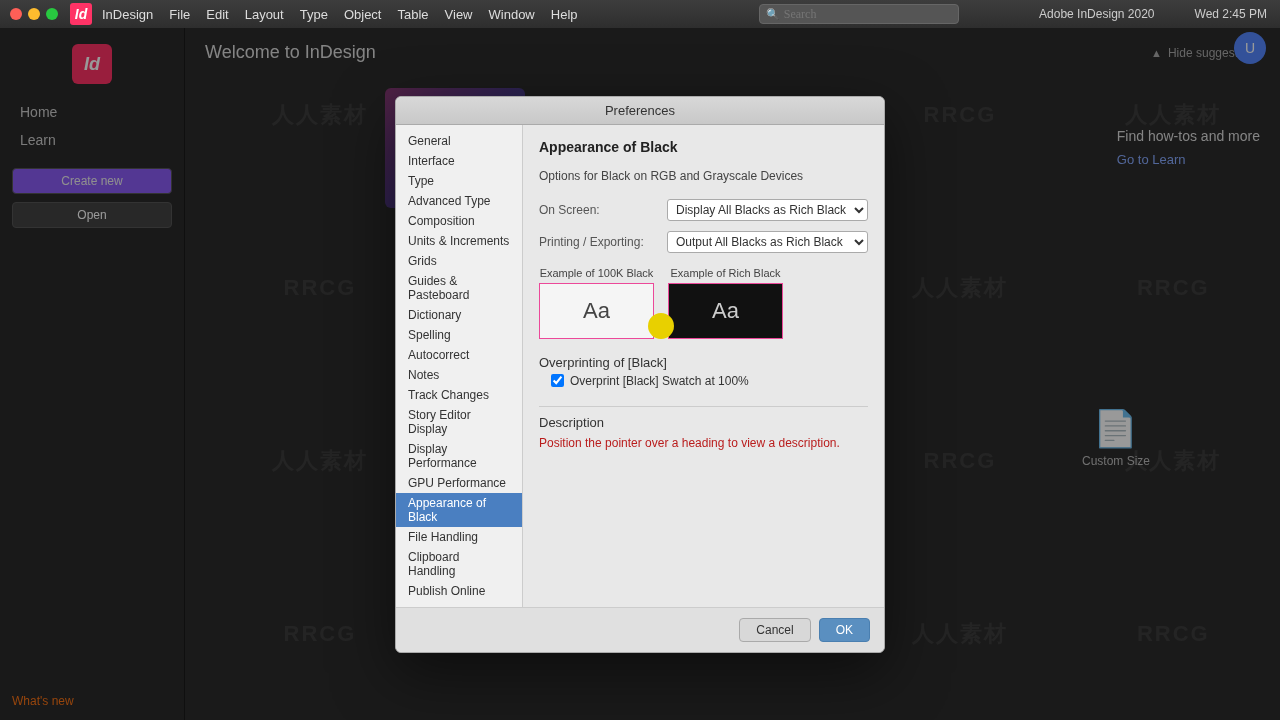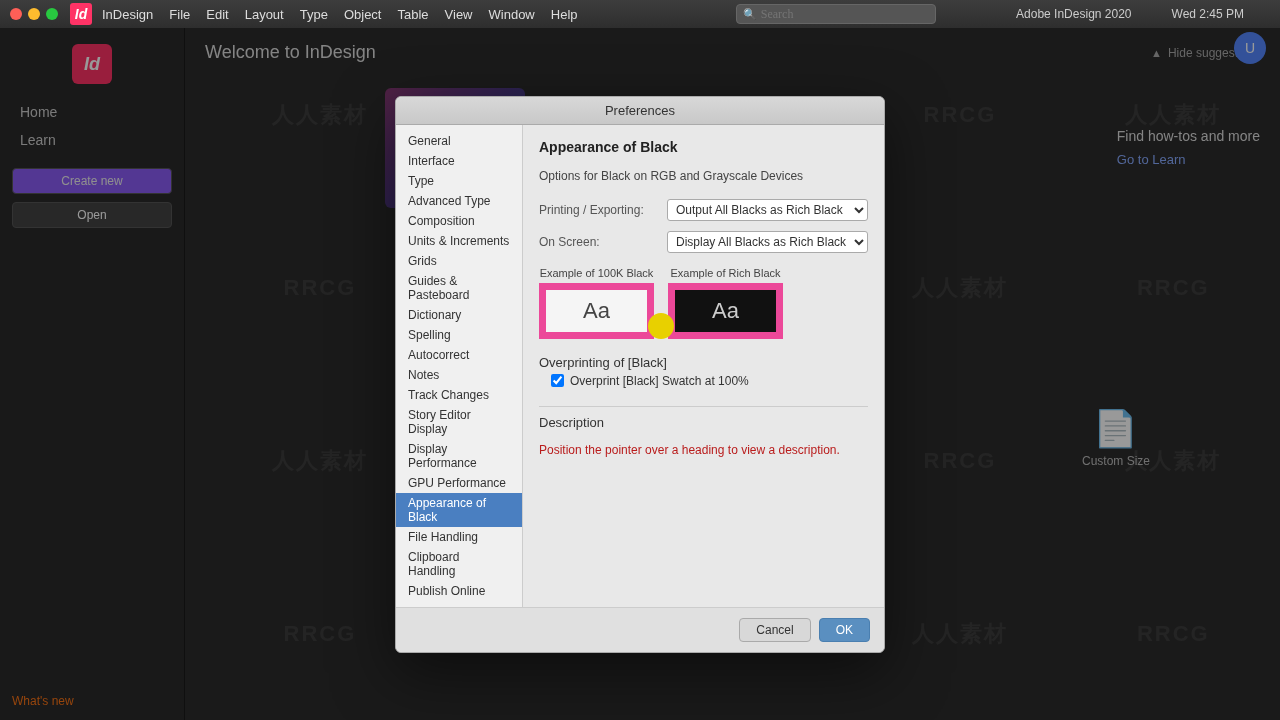--- a/index.html
+++ b/index.html
@@ -314,21 +314,21 @@
       align-items: center;
       gap: 4px;
     }
     .black-example-label {
       font-size: 11px;
       color: #444;
     }
     .black-example-box {
       width: 115px;
       height: 56px;
-      border: 7px solid #ec4899;
+      border: 1px solid #ec4899;
       display: flex;
       align-items: center;
       justify-content: center;
       font-size: 22px;
     }
     .black-example-box.light {
       background: #f5f5f5;
       color: #444;
     }
     .black-example-box.dark {
@@ -354,21 +354,21 @@
     }
     .description-section {
       margin-top: 8px;
       border-top: 1px solid #ccc;
       padding-top: 8px;
     }
     .description-title {
       font-size: 13px;
       font-weight: 500;
       color: #333;
-      margin-bottom: 13px;
+      margin-bottom: 6px;
     }
     .description-text {
       font-size: 12px;
       color: #b91c1c;
     }
     .dialog-footer {
       display: flex;
       justify-content: flex-end;
       gap: 8px;
       padding: 10px 14px;
@@ -432,21 +432,21 @@
     <span class="menu-item">Table</span>
     <span class="menu-item">View</span>
     <span class="menu-item">Window</span>
     <span class="menu-item">Help</span>
   </div>
   <div class="search-bar" style="margin-right:80px;">
     <span style="color:#aaa;font-size:11px;">🔍</span>
     <input type="text" placeholder="Search" style="">
   </div>
   <span style="color:#ccc;font-size:12px;margin-right:40px;">Adobe InDesign 2020</span>
-  <span style="color:#ccc;font-size:12px;margin-right:26px;">Wed 2:45 PM</span>
+  <span style="color:#ccc;font-size:12px;margin-right:3px;">Wed 2:45 PM</span>
 </div>
 
 <div class="app-bg">
 
   <div class="watermark">
     <span>RRCG</span>
       <span>人人素材</span>
       <span>RRCG</span>
       <span>人人素材</span>
       <span>RRCG</span>
@@ -538,30 +538,30 @@
           <div class="dialog-sidebar-item">File Handling</div>
           <div class="dialog-sidebar-item">Clipboard Handling</div>
           <div class="dialog-sidebar-item">Publish Online</div>
         </div>
 
         <div class="dialog-main">
           <div class="dialog-section-title">Appearance of Black</div>
           <div class="dialog-subsection-title">Options for Black on RGB and Grayscale Devices</div>
 
           <div class="dialog-row">
+            <span class="dialog-label">On Screen:</span>
+            <select class="dialog-select">
+              <option>Display All Blacks as Rich Black</option>
+            </select>
+          </div>
+
+          <div class="dialog-row">
             <span class="dialog-label">Printing / Exporting:</span>
             <select class="dialog-select">
               <option>Output All Blacks as Rich Black</option>
-            </select>
-          </div>
-
-          <div class="dialog-row">
-            <span class="dialog-label">On Screen:</span>
-            <select class="dialog-select">
-              <option>Display All Blacks as Rich Black</option>
             </select>
           </div>
 
           <div class="black-examples">
             <div class="black-example">
               <span class="black-example-label">Example of 100K Black</span>
               <div class="black-example-box light">
                 <span>Aa</span>
               </div>
             </div>

